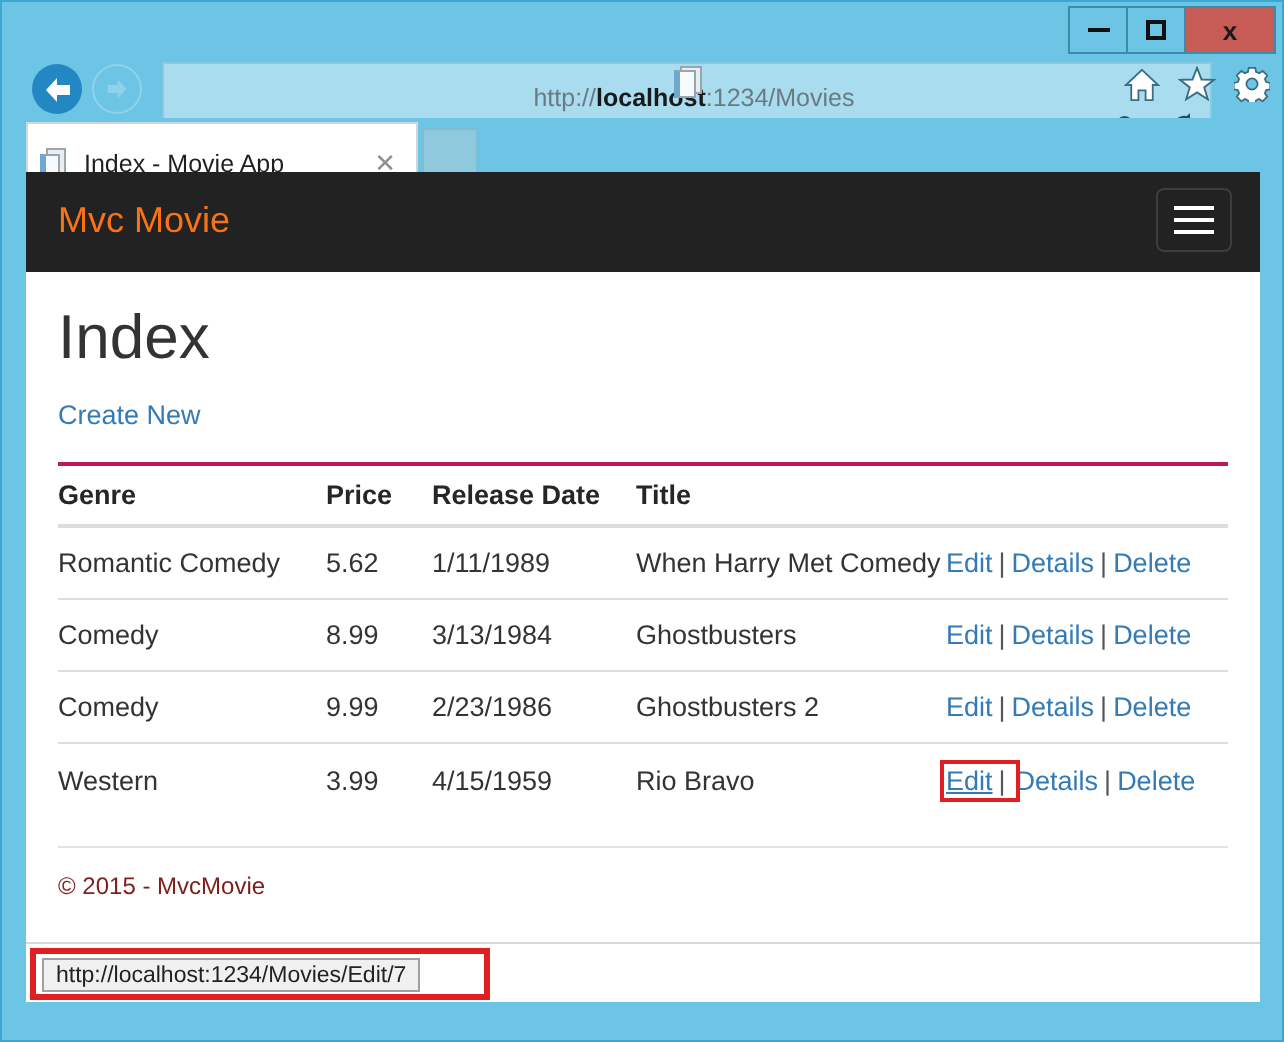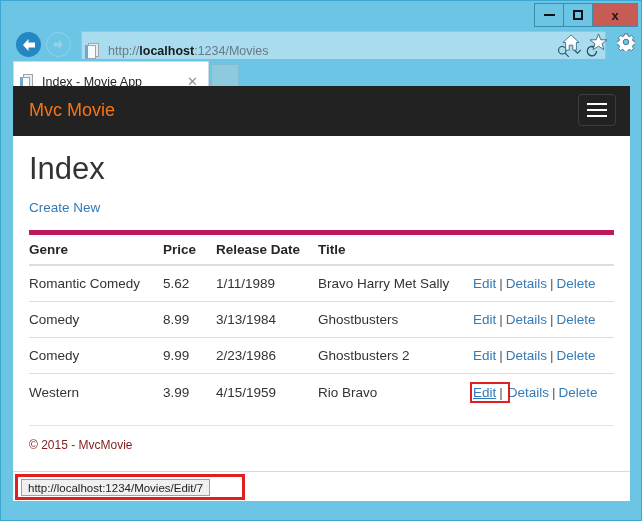--- a/index.html
+++ b/index.html
@@ -57,21 +57,21 @@
   }
   .navbtn.back { left: 15px; background: #2387c4; }
   .navbtn.fwd  { left: 45px; background: transparent; border: 1.5px solid #8fd2ea; }
   .arrow-svg { display: block; }
 
   .addrbar {
     position: absolute; left: 80px; top: 1px;
     width: 525px; height: 40px;
     background: #a8dcee;
     border: 1px solid #8ac9e0;
-    display: flex; align-items: center;
+    display: flex; align-items: center; flex-direction: column;
   }
   .pageicon {
     margin-left: 3px; width: 16px; height: 18px;
     position: relative;
   }
   .pageicon .sheet-b {
     position: absolute; left: 3px; top: 1px; width: 11px; height: 14px;
     background: #e9eef2; border: 1px solid #9aa6ad;
   }
   .pageicon .sheet-f {
@@ -164,21 +164,21 @@
   }
 
   table.grid {
     width: 100%; border-collapse: collapse;
     margin-top: 14px; font-size: 13.5px; color: #333333;
   }
   table.grid th {
     text-align: left; font-weight: bold;
     padding: 7px 0 7px 0;
     border-bottom: 2px solid #dddddd;
-    border-top: 5px solid #be185d;
+    border-top: 2px solid #be185d;
     color: #262626;
   }
   table.grid td {
     padding: 10px 0 10px 0;
     border-top: 1px solid #dddddd;
     vertical-align: middle;
   }
   .col-genre { width: 134px; }
   .col-price { width: 53px; }
   .col-date  { width: 102px; }
@@ -326,21 +326,21 @@
             <th class="col-date">Release Date</th>
             <th class="col-title">Title</th>
             <th class="col-actions"></th>
           </tr>
         </thead>
         <tbody id="movies-body">
             <tr>
               <td class="col-genre">Romantic Comedy</td>
               <td class="col-price">5.62</td>
               <td class="col-date">1/11/1989</td>
-              <td class="col-title">Bravo Harry Met Sally</td>
+              <td class="col-title">When Harry Met Comedy</td>
               <td class="col-actions actions"><a href="#">Edit</a><span class="sep">|</span><a href="#">Details</a><span class="sep">|</span><a href="#">Delete</a></td>
             </tr>
             <tr>
               <td class="col-genre">Comedy</td>
               <td class="col-price">8.99</td>
               <td class="col-date">3/13/1984</td>
               <td class="col-title">Ghostbusters</td>
               <td class="col-actions actions"><a href="#">Edit</a><span class="sep">|</span><a href="#">Details</a><span class="sep">|</span><a href="#">Delete</a></td>
             </tr>
             <tr>

